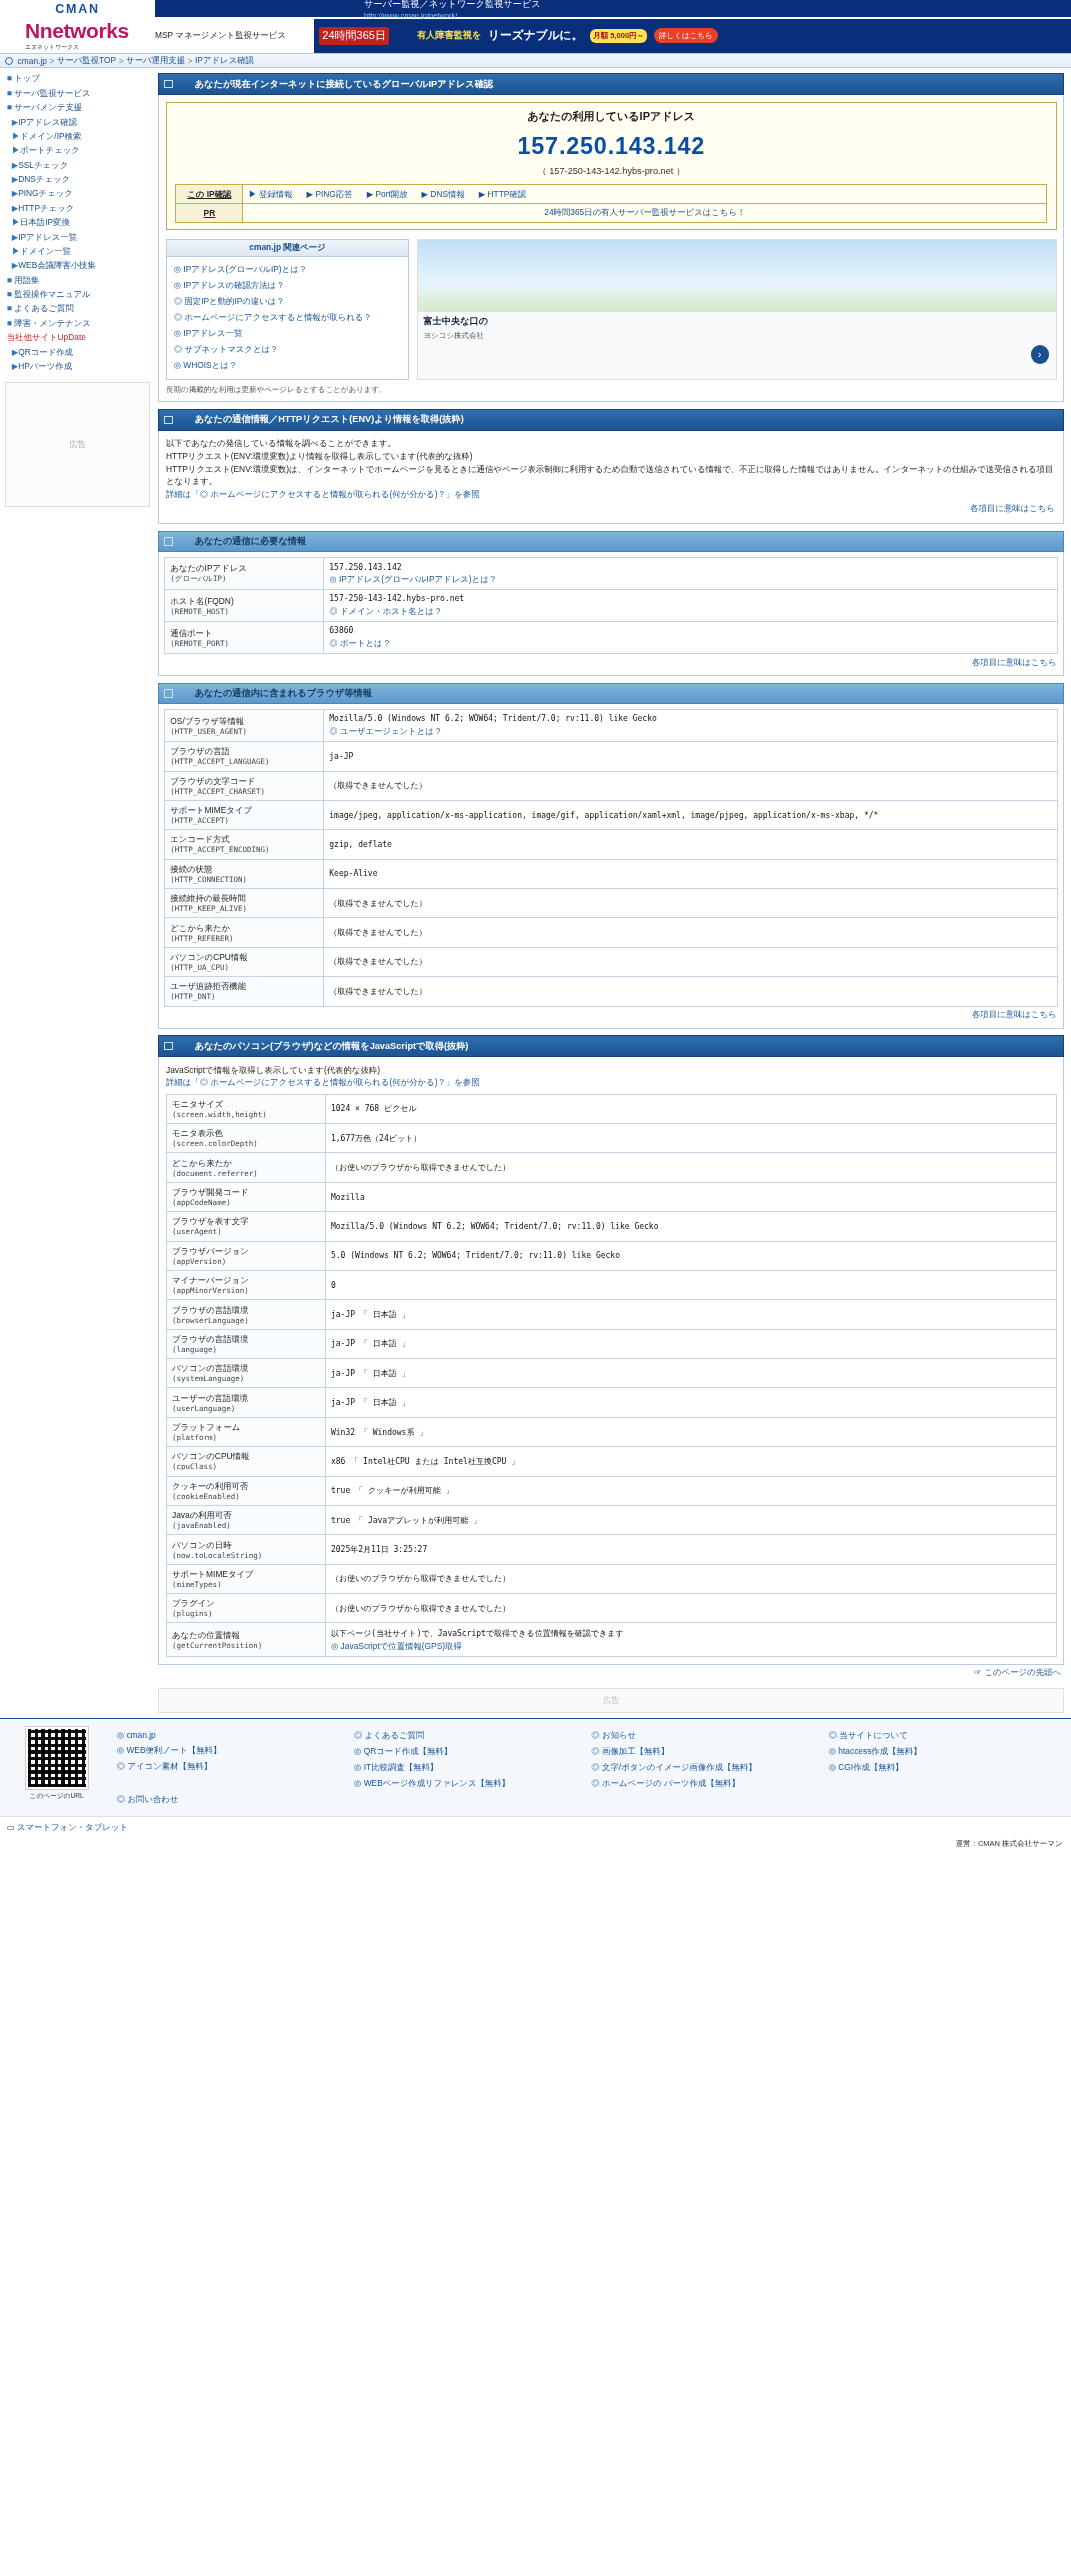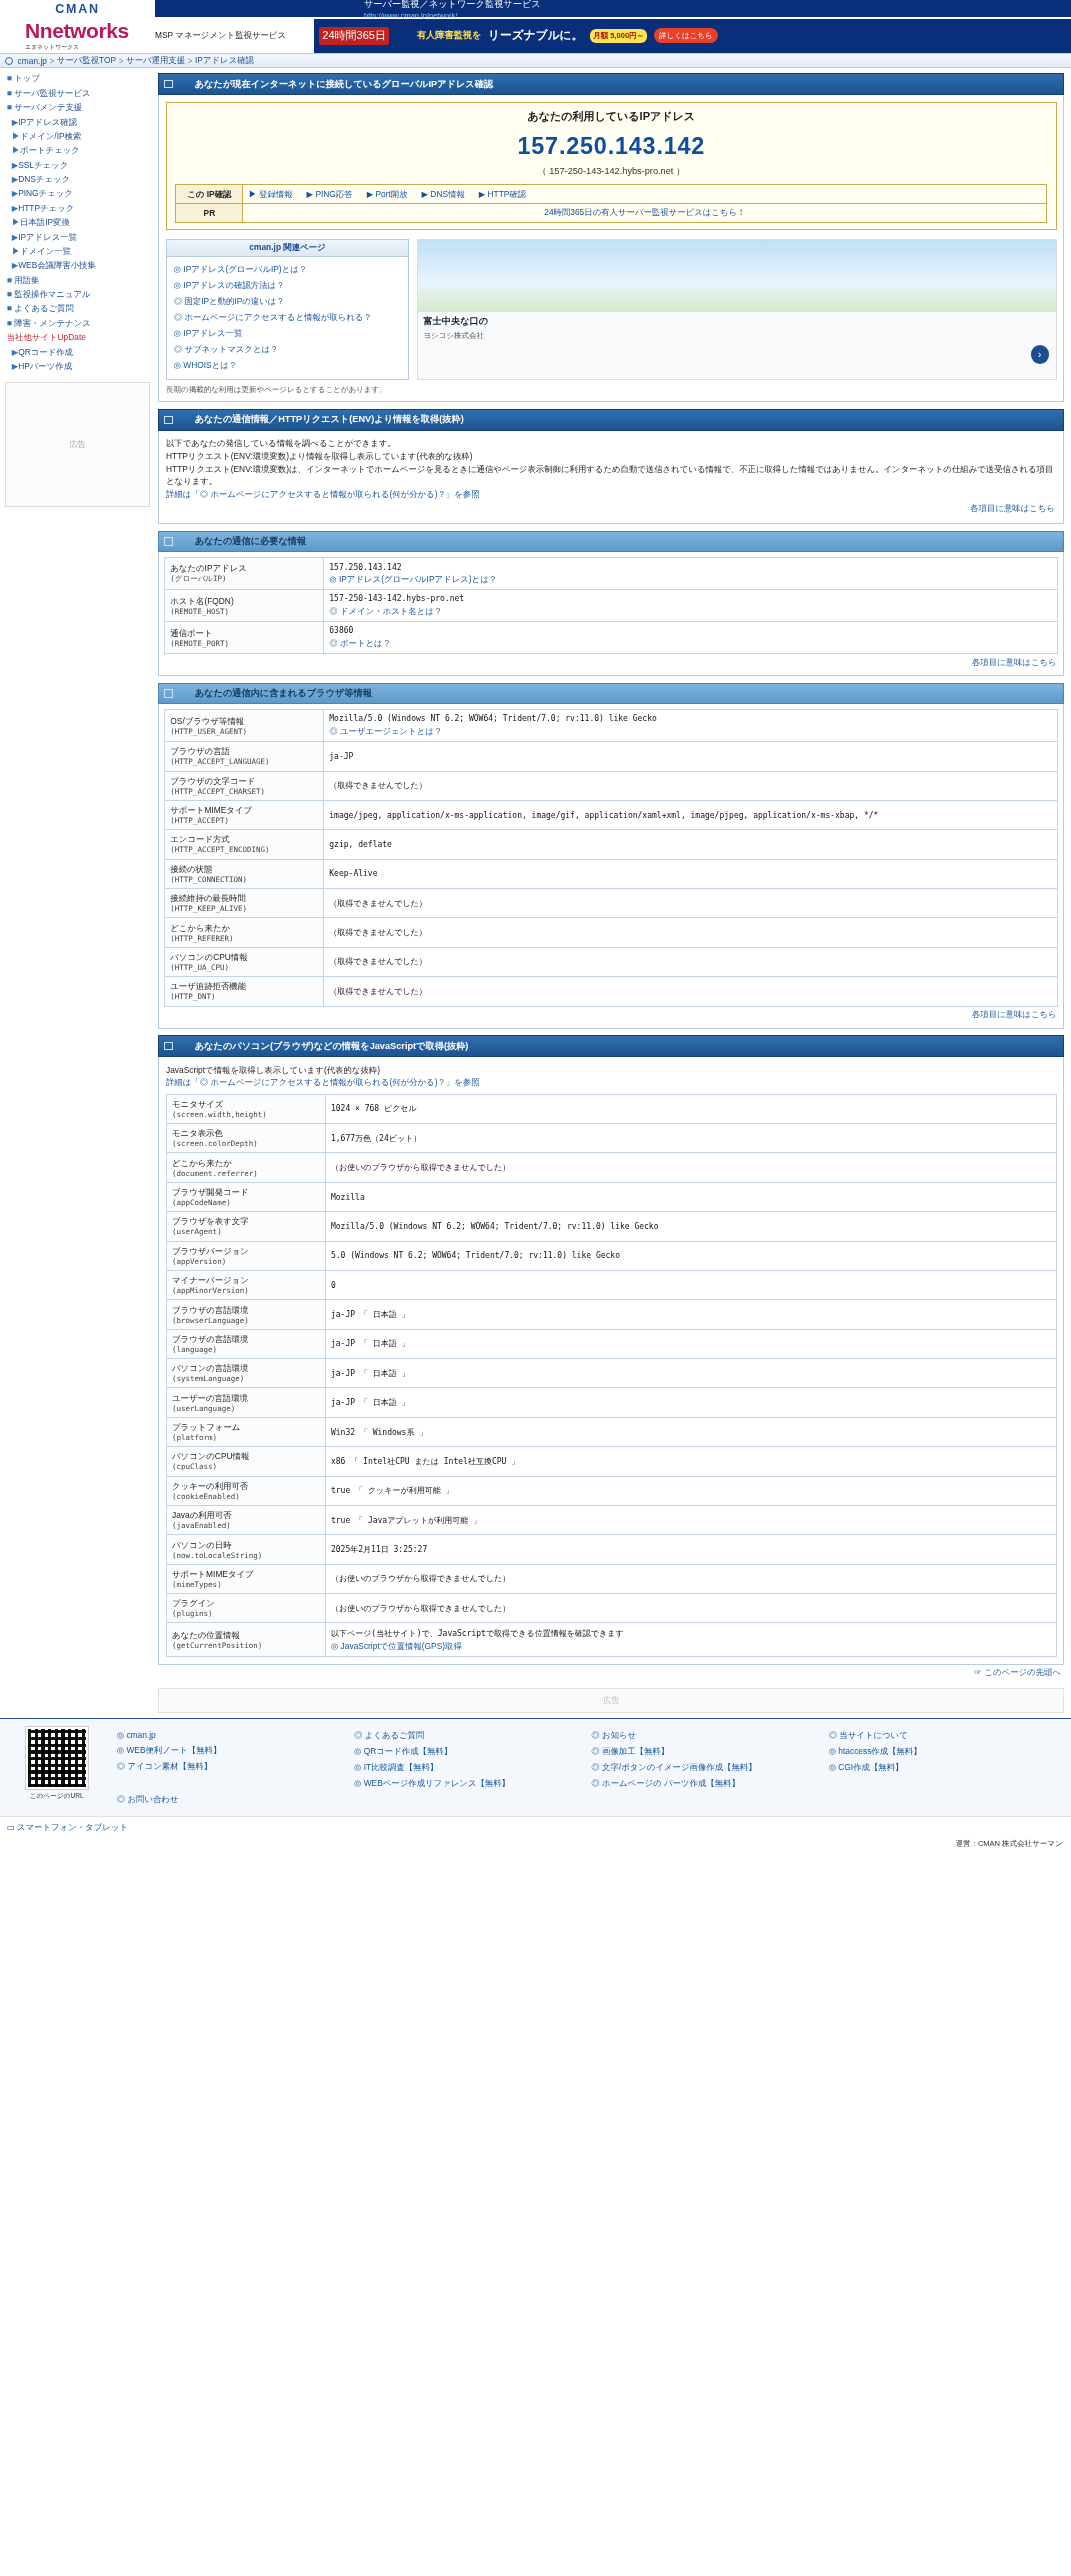--- a/index.html
+++ b/index.html
@@ -82,21 +82,21 @@
   .panel { border: 0.8px solid #b9cbe0; border-top: none; background: #fff; padding: 6.7px; }
 
   
   .ipbox { border: 1.7px solid #c9a94b; background: #fffef0; padding: 6.7px 8.4px; text-align: center; }
   .ipbox .ttl { font-size: 11px; font-weight: bold; color: #222; }
   .ipbox .ip { font-size: 23.4px; font-weight: bold; color: #0b4ea2; margin: 8.4px 0 5px; letter-spacing: 0.8px; }
   .ipbox .host { font-size: 9.2px; color: #333; margin-bottom: 6.7px; }
 
   .iptable { width: 100%; border-collapse: collapse; margin-top: 3.3px; font-size: 8.4px; }
   .iptable td { border: 0.8px solid #c9a94b; padding: 3.3px 5px; }
-  .iptable td.lbl { width: 67px; background: #f7f1d8; text-align: center; font-weight: bold; }
+  .iptable td.lbl { width: 67px; background: #f7f1d8; text-align: center; font-weight: bold; text-decoration: underline; }
   .iptable .lnk { color: #13529b; margin-right: 11.7px; white-space: nowrap;}
   .iptable .pr { color:#1b4d8f; text-align:center; }
 
   
   .two-col { display: flex; gap: 8.4px; margin-top: 8.4px; }
   .rel-box { width: 243px; border: 0.8px solid #b9cbe0; }
   .rel-hd { background: linear-gradient(#eef4fa,#dde8f3); border-bottom:0.8px solid #b9cbe0;
             font-size: 8.4px; font-weight: bold; color:#1b4d8f; padding: 2.5px 5px; text-align:center;}
   .rel-list { padding: 5px 6.7px; }
   .rel-list div { font-size: 8.4px; color: #13529b; padding: 2.5px 0; }

